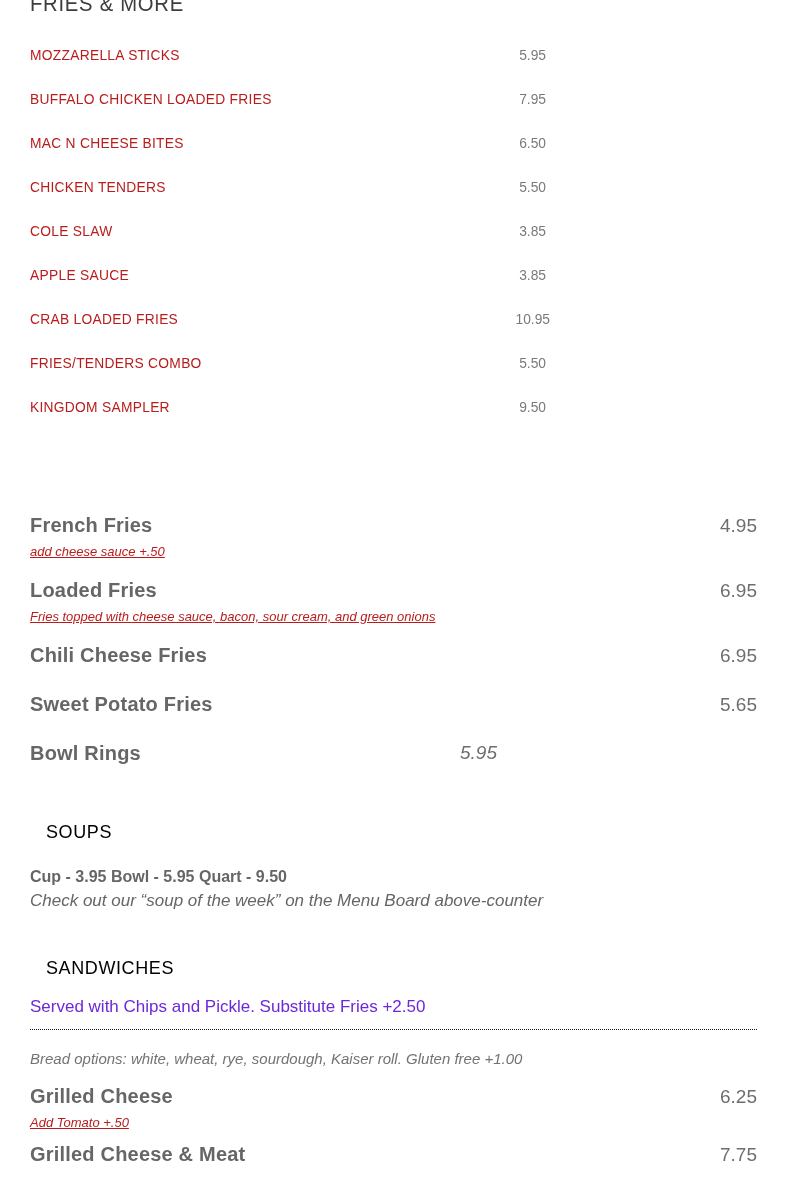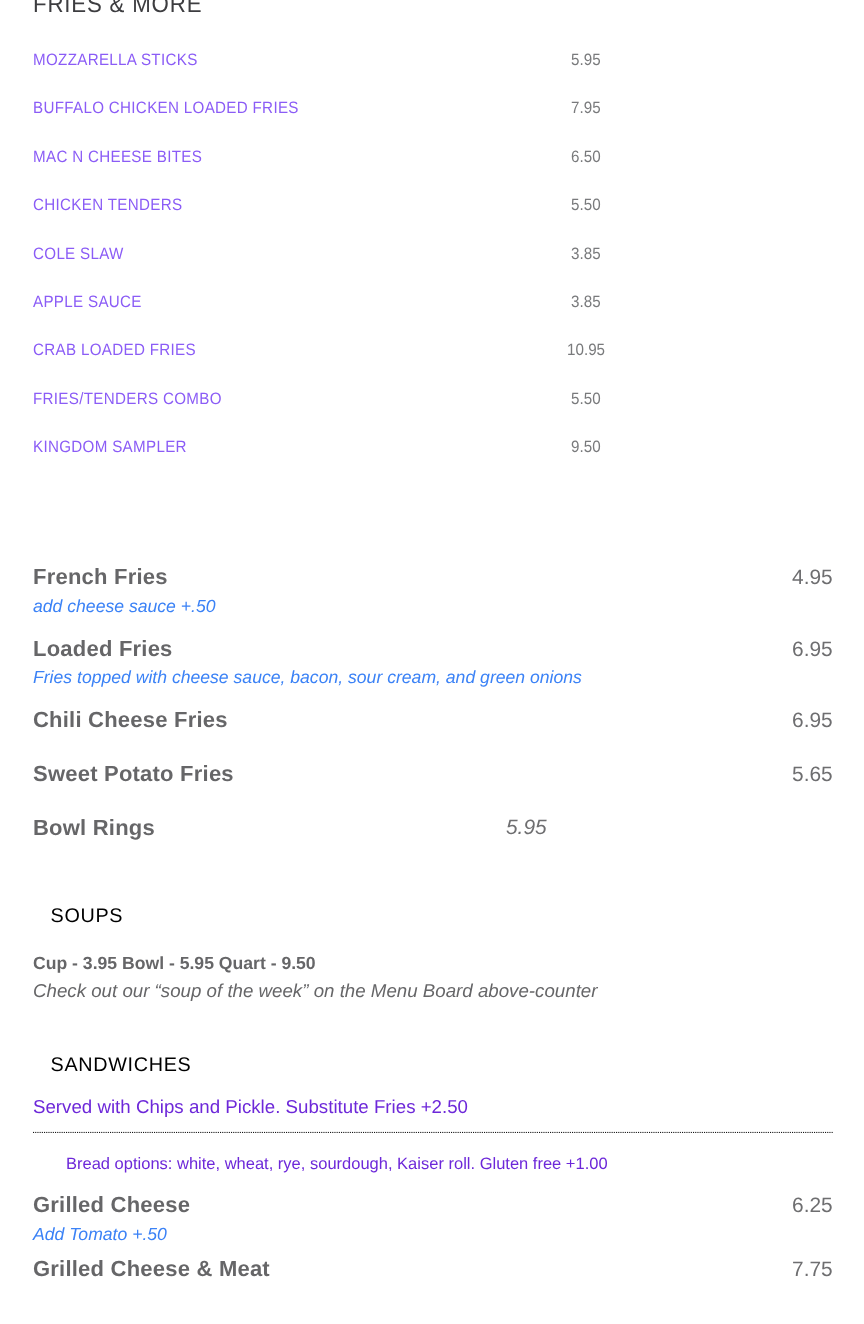--- a/index.html
+++ b/index.html
@@ -30,21 +30,21 @@
   }
   .s1-rows { margin-top: 17px; }
   .s1-row {
     height: 44px;
     display: flex;
     align-items: center;
   }
   .s1-name {
     flex: 1;
     font-size: 15px;
-    color: #8b5cf6;
+    color: #b91c1c;
     letter-spacing: 0.3px;
     white-space: nowrap;
   }
   .cond {
     display: inline-block;
     transform: scaleX(0.92);
     transform-origin: 0 50%;
   }
   .s1-price {
     width: 84px;
@@ -83,24 +83,25 @@
     position: absolute;
     left: 430px;
     top: 0;
     font-size: 19px;
     font-style: italic;
     color: #6e6e70;
   }
   .item-desc {
     margin-top: 4px;
     margin-bottom: -6px;
-    font-size: 16px;
+    font-size: 13px;
     font-style: italic;
-    color: #3b82f6;
+    color: #b91c1c;
     line-height: 18px;
+    text-decoration: underline;
   }
 
   
   .h2 {
     margin: 16px;
     font-size: 18px;
     line-height: 24px;
     font-weight: 400;
     color: #000000;
     letter-spacing: 0.6px;
@@ -119,23 +120,23 @@
     color: #6d28d9;
   }
   .divider {
     margin-top: 11px;
     border-top: 1px dotted #161616;
     height: 0;
   }
   .sw-bread {
     margin-top: 19px;
     font-size: 15px;
-    color: #6d28d9;
+    font-style: italic;
+    color: #737373;
     line-height: 20px;
-    margin-left: 30px;
   }
   .sw-items { margin-top: 14px; }
 </style>
 </head>
 <body>
 
 <div class="page">
 
   <section>
     <h2 class="h1-cut"><span class="cond">FRIES &amp; MORE</span></h2>

